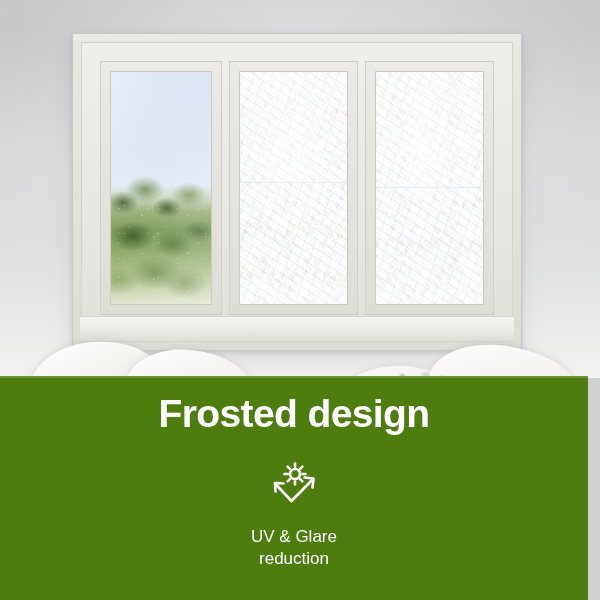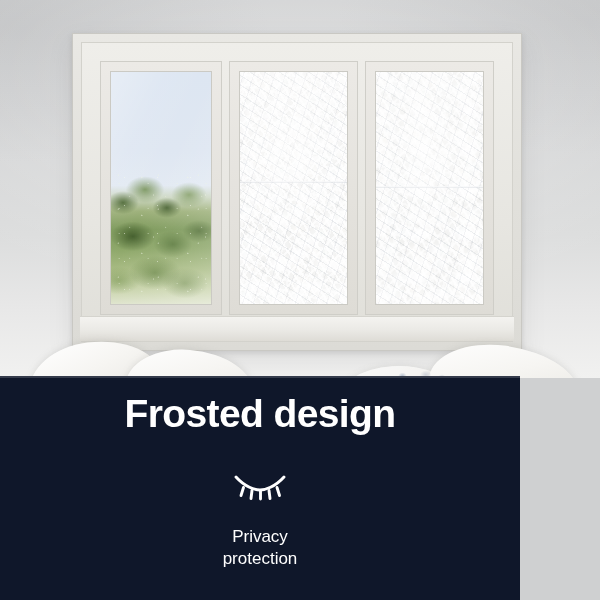--- a/index.html
+++ b/index.html
@@ -216,22 +216,22 @@
     position:absolute; left:392px; bottom:-4px; width:58px; height:12px;
     background:
       radial-gradient(6px 5px at 18% 50%, rgba(120,140,170,.55) 0%, rgba(120,140,170,0) 70%),
       radial-gradient(8px 6px at 58% 40%, rgba(190,196,206,.70) 0%, rgba(190,196,206,0) 72%),
       radial-gradient(5px 4px at 86% 60%, rgba(150,162,182,.45) 0%, rgba(150,162,182,0) 72%);
   }
 
   
   #band {
     position:absolute; left:0; top:376px;
-    width:520px; height:224px;
-    background:#0f172a;
+    width:588px; height:224px;
+    background:#4d7c0f;
   }
   #band-top-edge {
     position:absolute; left:0; top:0; width:100%; height:2px;
     background:rgba(255,255,255,.16);
   }
 
   #headline {
     position:absolute; left:0; top:18px; width:100%;
     text-align:center;
     color:#ffffff;
@@ -323,32 +323,41 @@
     <div id="trinket"></div>
   </div>
 
   <div id="band">
     <div id="band-top-edge"></div>
 
     <div id="headline">Frosted design</div>
 
     <div id="features">
 
+
       <div class="feature">
         <div class="feat-icon">
-          <svg width="56" height="34" viewBox="0 0 56 34" fill="none" stroke="#ffffff" stroke-width="2.9" stroke-linecap="round" stroke-linejoin="round">
-            <path d="M4 9 C13 19, 23 22, 28 22 C33 22, 43 19, 52 9"></path>
-            <path d="M11.5 19.5 L9 27.5"></path>
-            <path d="M20 22.5 L19 30.5"></path>
-            <path d="M28.5 23 L28.5 31"></path>
-            <path d="M37 22.5 L38 30.5"></path>
-            <path d="M45 19.5 L47.5 27.5"></path>
+          <svg width="52" height="48" viewBox="0 0 52 48" fill="none" stroke="#ffffff" stroke-width="2.6" stroke-linecap="round" stroke-linejoin="round">
+
+            <circle cx="27" cy="13" r="5"></circle>
+
+            <path d="M27 2.5 L27 5.6"></path>
+            <path d="M27 20.4 L27 23.5"></path>
+            <path d="M16.5 13 L19.6 13"></path>
+            <path d="M34.4 13 L37.5 13"></path>
+            <path d="M19.6 5.6 L21.8 7.8"></path>
+            <path d="M32.2 18.2 L34.4 20.4"></path>
+            <path d="M34.4 5.6 L32.2 7.8"></path>
+            <path d="M21.8 18.2 L19.6 20.4"></path>
+
+            <path d="M7 22.5 L23.5 40 L45 18"></path>
+            <path d="M7.5 30.5 L7 22 L15.5 22.5"></path>
+            <path d="M36.5 16.5 L45.5 17.5 L44.5 26.5"></path>
           </svg>
         </div>
-        <div class="feat-label">Privacy
-protection</div>
+        <div class="feat-label">UV &amp; Glare
+reduction</div>
       </div>
-
 
 
     </div>
   </div>
 </div>
 
 </body></html>

